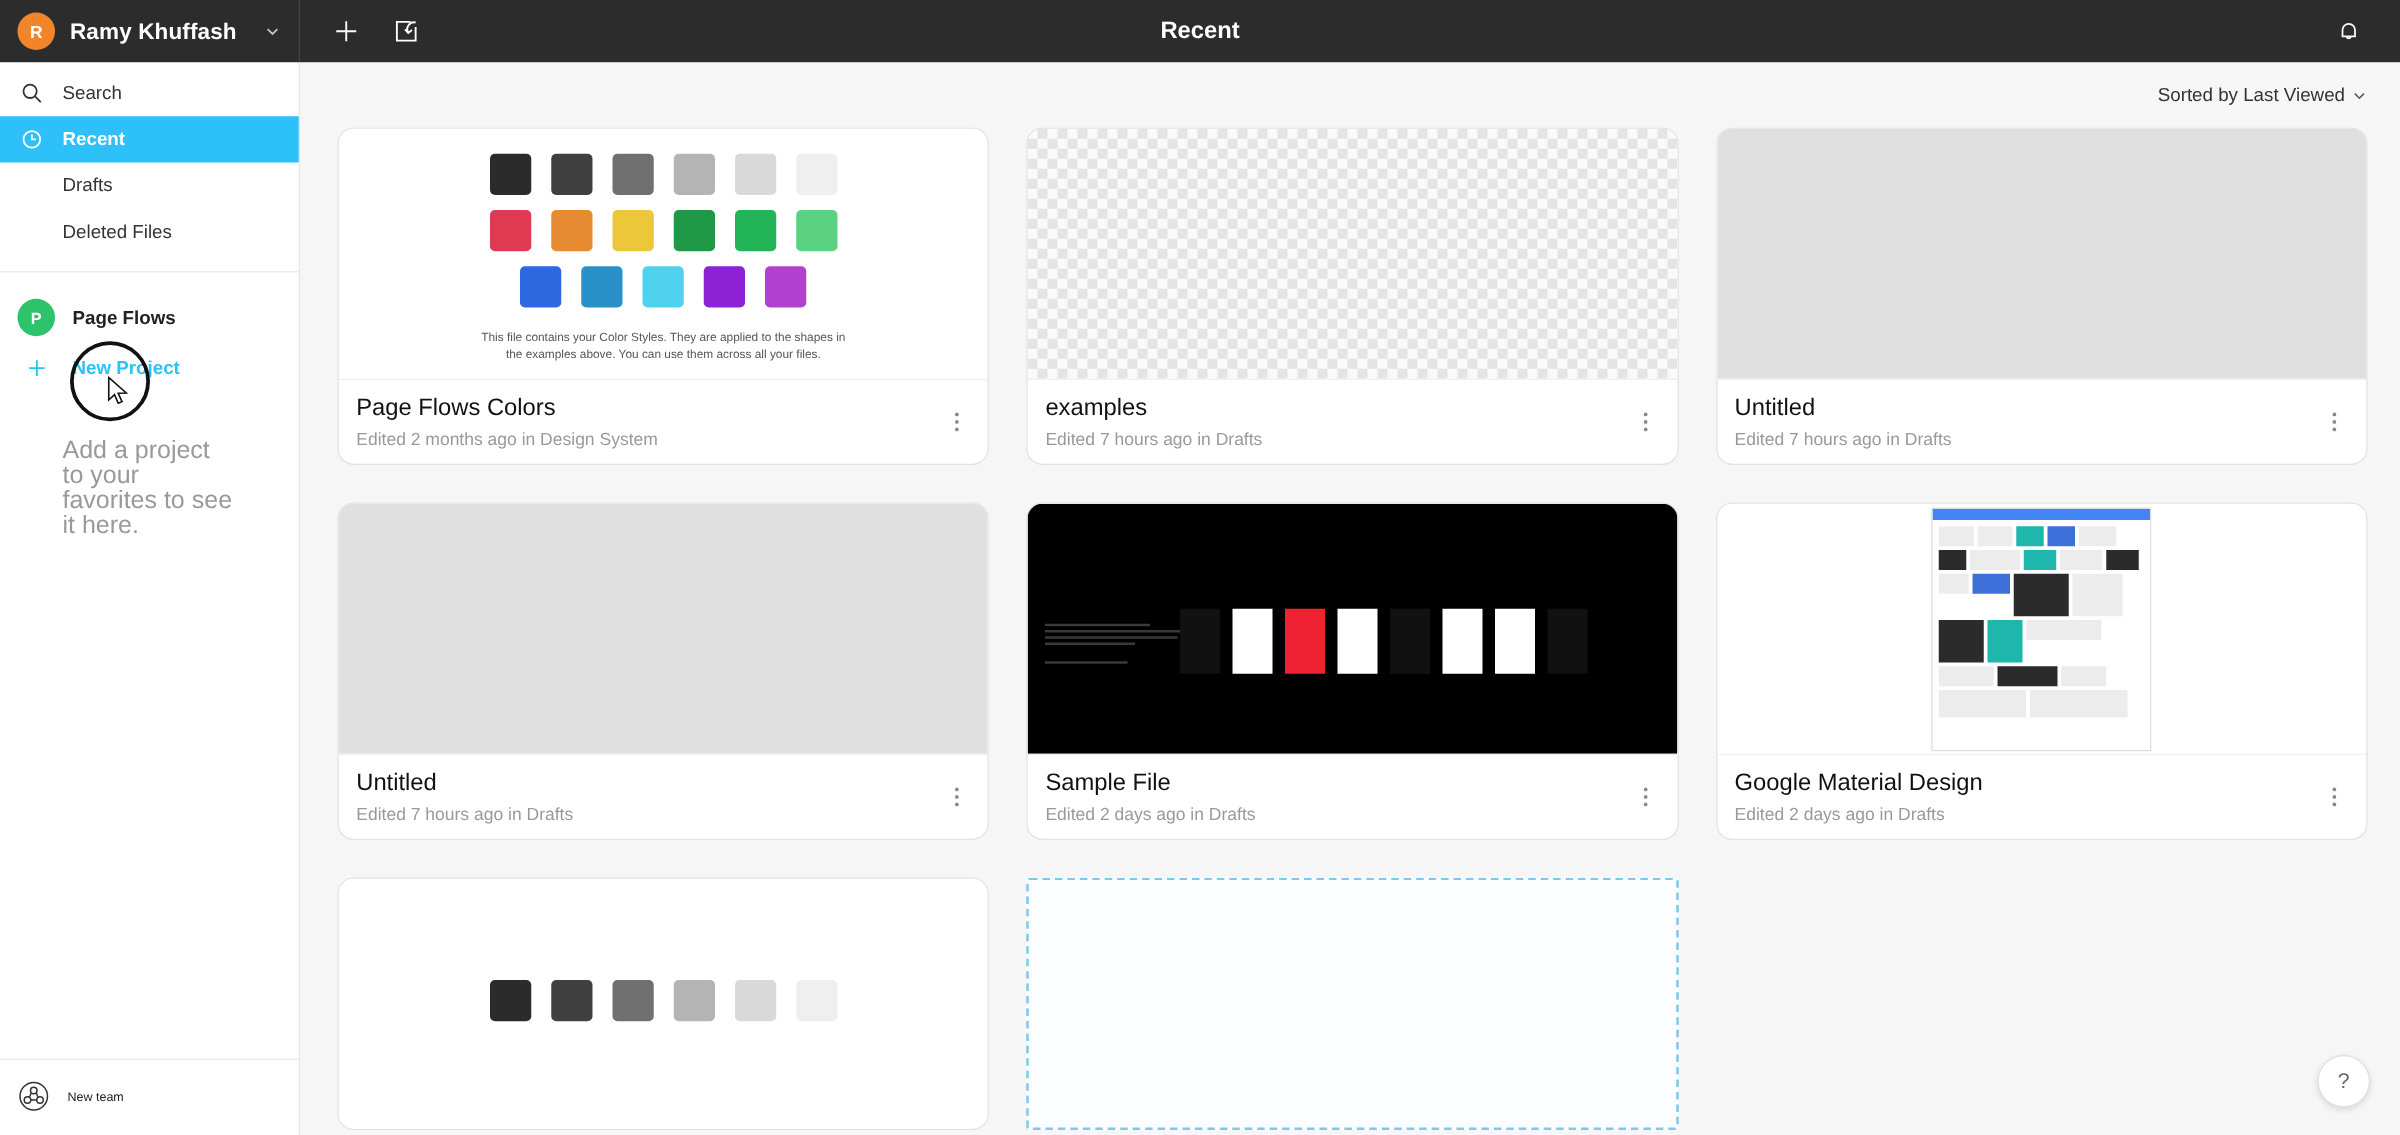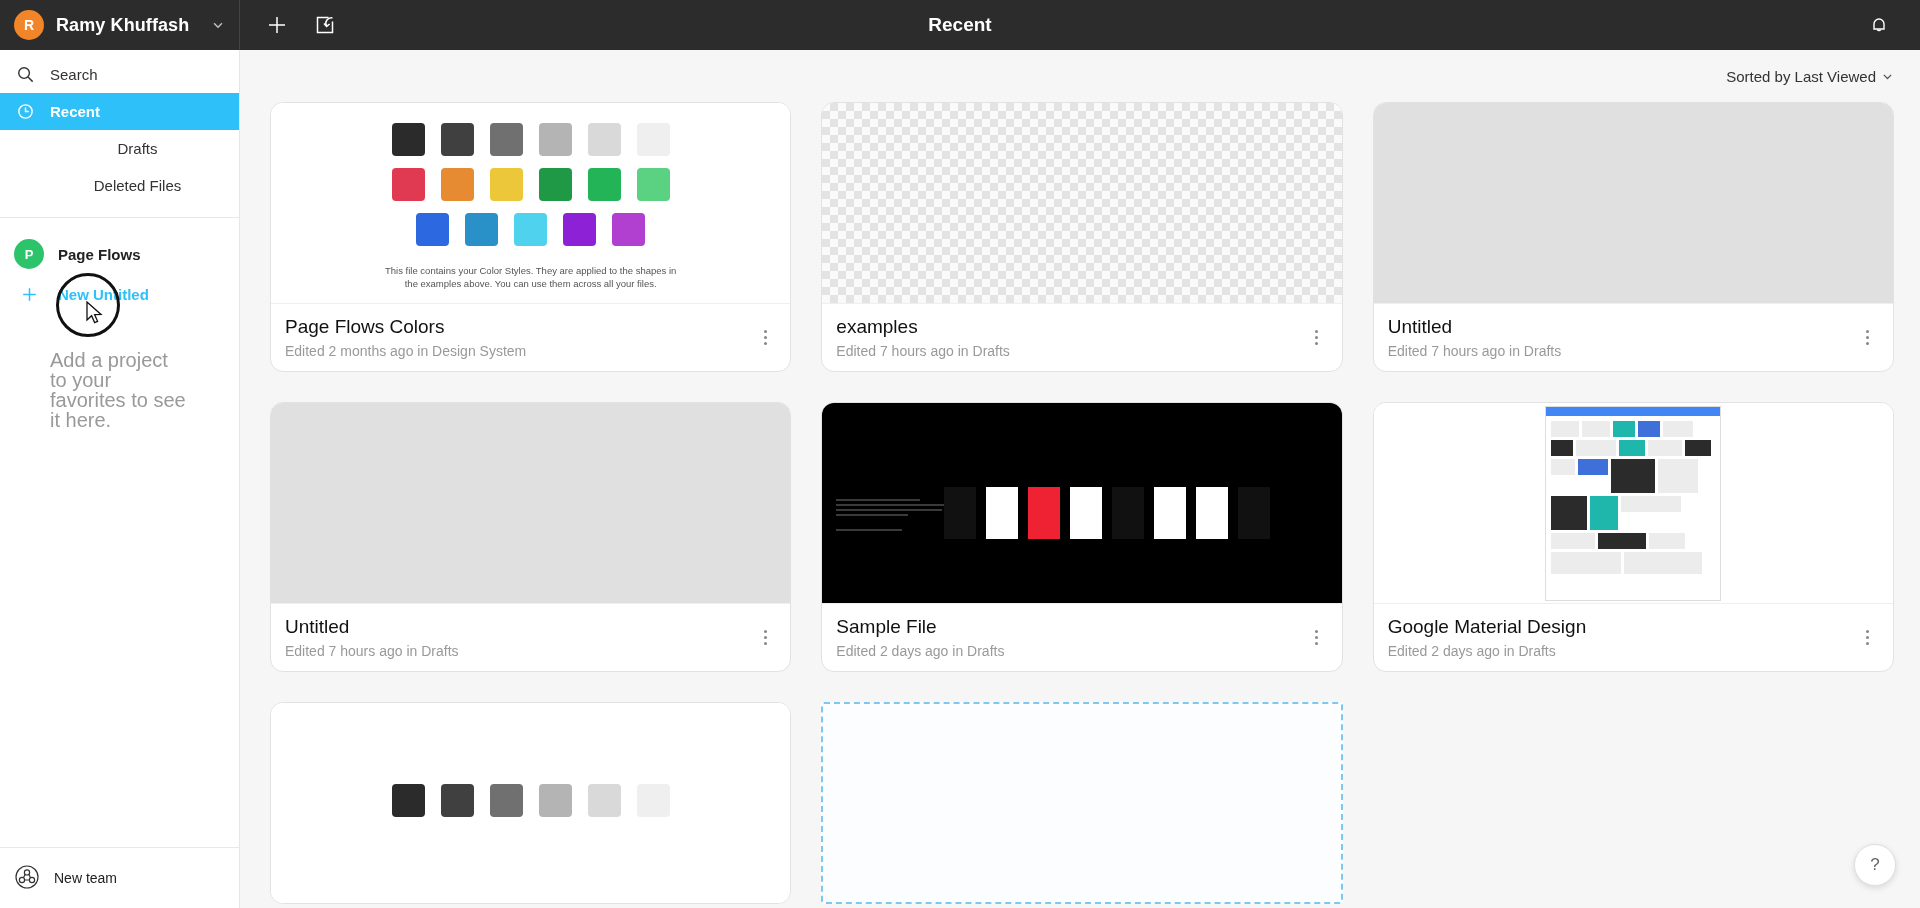--- a/index.html
+++ b/index.html
@@ -46,42 +46,42 @@
     width: 240px; min-width: 240px; background: #fff; border-right: 1px solid #e6e6e6;
     display: flex; flex-direction: column; position: relative;
   }
   .nav-group { padding: 6px 0 10px; }
   .nav-item {
     height: 37px; display: flex; align-items: center; gap: 14px;
     padding: 0 14px; cursor: pointer; font-size: 15px; color: #333;
   }
   .nav-item .nav-ico { width: 22px; display: flex; align-items: center; justify-content: center; flex: none; }
   .nav-item.active { background: #2ec0f9; color: #fff; font-weight: bold; }
-  .nav-item.indent { padding-left: 50px; gap: 0; justify-content: center; }
+  .nav-item.indent { padding-left: 50px; gap: 0; }
   .sb-divider { height: 1px; background: #e8e8e8; margin: 3px 0 0; }
   .project-row {
     height: 44px; display: flex; align-items: center; gap: 14px; padding: 0 14px;
     cursor: pointer; font-size: 15px; color: #222; font-weight: bold;
   }
   .proj-badge {
     width: 30px; height: 30px; border-radius: 50%; background: #2cc36b; color: #fff;
     font-size: 13px; font-weight: bold; display: flex; align-items: center; justify-content: center; flex: none;
   }
   .newproj-row {
     height: 36px; display: flex; align-items: center; gap: 14px; padding: 0 14px;
     cursor: pointer; font-size: 15px; color: #2ec0f9; font-weight: bold;
   }
   .newproj-plus { width: 30px; display: flex; align-items: center; justify-content: center; color: #2ec0f9; flex: none; }
   .fav-hint {
     padding: 38px 50px 0 50px; font-size: 20px; color: #999; line-height: 20px;
   }
   .sb-bottom { margin-top: auto; border-top: 1px solid #e8e8e8; }
   .newteam-row {
     height: 60px; display: flex; align-items: center; gap: 14px; padding: 0 14px;
-    cursor: pointer; font-size: 14px; color: #222;
+    cursor: pointer; font-size: 10px; color: #222;
   }
 
   
   .cursor-ring {
     position: absolute; left: 56px; top: 223px; width: 64px; height: 64px;
     border: 3px solid #111; border-radius: 50%; pointer-events: none; z-index: 30;
   }
   .cursor-arrow { position: absolute; left: 85px; top: 251px; z-index: 31; pointer-events: none; }
 
   
@@ -243,21 +243,21 @@
           <span class="proj-badge">P</span>
           <span>Page Flows</span>
         </div>
 
         <div class="newproj-row">
           <span class="newproj-plus">
             <svg width="19" height="19" viewBox="0 0 20 20" stroke="#2ec0f9" stroke-width="1.6">
                 <path d="M10 3.4 V16.6 M3.4 10 H16.6"></path>
               </svg>
           </span>
-          <span>New Untitled</span>
+          <span>New Project</span>
         </div>
       </div>
 
       <div class="fav-hint">Add a project to your favorites to see it here.</div>
 
       <div class="sb-bottom">
         <div class="newteam-row">
           <span class="nav-ico">
             <svg width="26" height="26" viewBox="0 0 26 26" fill="none" stroke="#333" stroke-width="1.2">
               <circle cx="13" cy="13" r="11"></circle>

